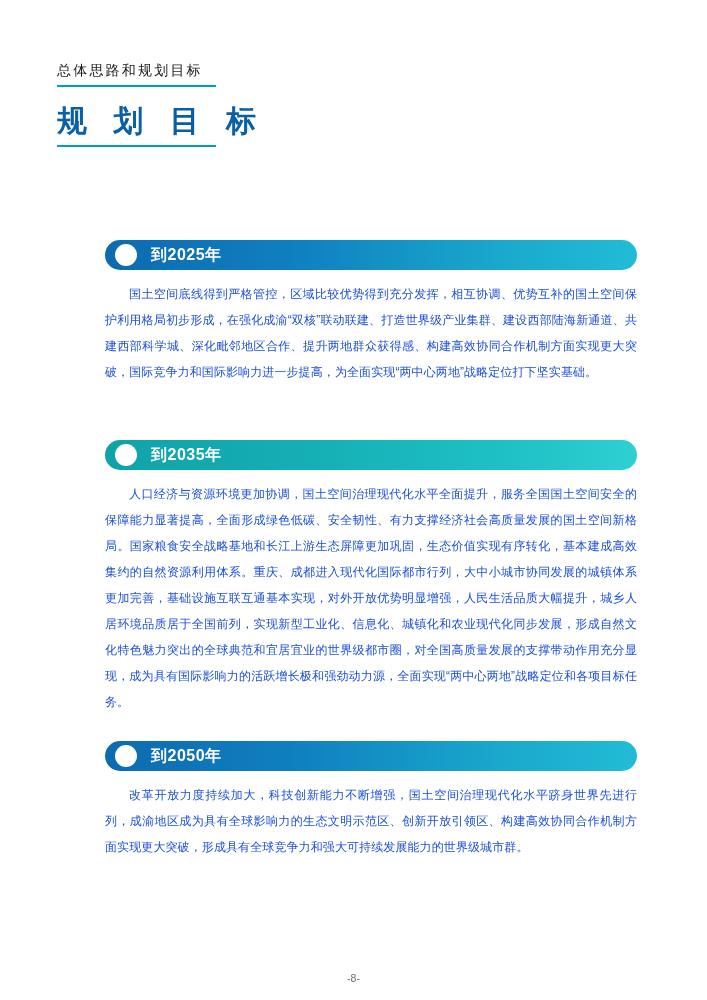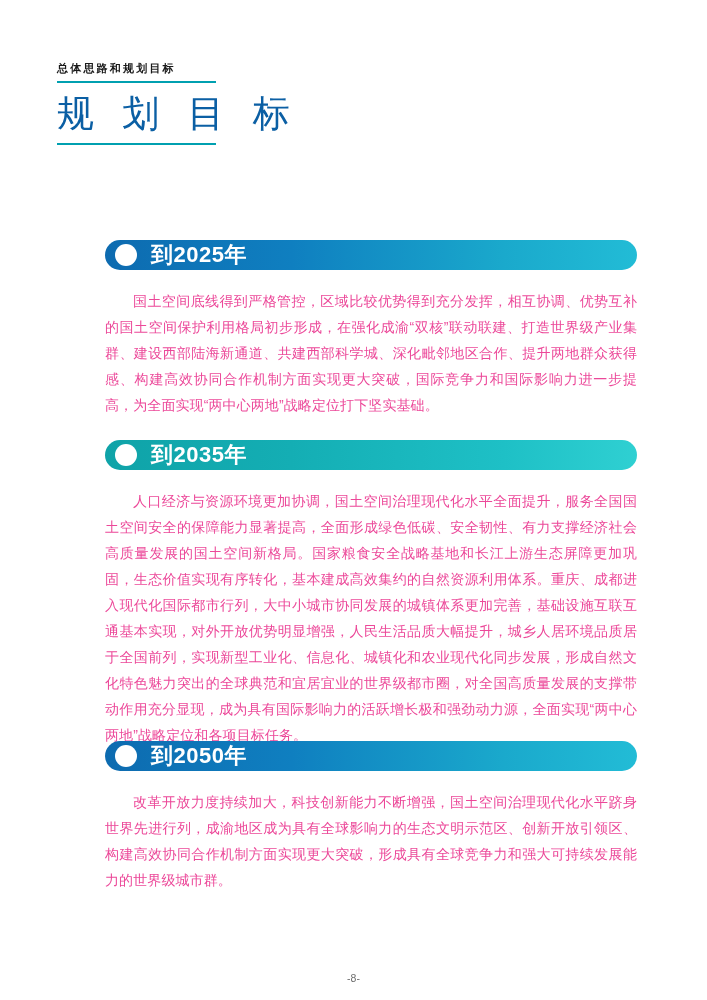--- a/index.html
+++ b/index.html
@@ -23,37 +23,37 @@
   }
 
   
   .header {
     position: absolute;
     left: 57px;
     top: 62px;
     width: 560px;
   }
   .header-kicker {
-    font-size: 11px;
-    font-weight: bold;
+    font-size: 14px;
+    font-weight: normal;
     color: #1a1a1a;
     letter-spacing: 2.2px;
     line-height: 1.2;
     white-space: nowrap;
   }
   .header-rule {
     width: 159px;
     height: 2px;
     background: #00a0b0;
     margin-top: 6px;
   }
   .header-title {
-    margin-top: 10px;
-    font-size: 37px;
-    font-weight: normal;
+    margin-top: 17px;
+    font-size: 30px;
+    font-weight: bold;
     color: #0b5fa4;
     letter-spacing: 9px;
     line-height: 1.15;
     white-space: nowrap;
   }
   .header-underline {
     width: 159px;
     height: 2px;
     background: #00a0b0;
     margin-top: 7px;
@@ -86,30 +86,30 @@
     width: 22px;
     height: 22px;
     border-radius: 50%;
     background: #ffffff;
     margin-left: 10px;
     flex: none;
   }
   .bar-label {
     margin-left: 14px;
     color: #ffffff;
-    font-size: 22px;
+    font-size: 16px;
     font-weight: bold;
     letter-spacing: 0.5px;
   }
 
   .para {
-    margin-top: 18px;
-    font-size: 14px;
+    margin-top: 11px;
+    font-size: 12px;
     line-height: 26px;
-    color: #ec4899;
+    color: #1d4ed8;
     text-align: justify;
     text-indent: 2em;
     letter-spacing: 0.1px;
   }
 
   
   .footer {
     position: absolute;
     left: 0;
     right: 0;

